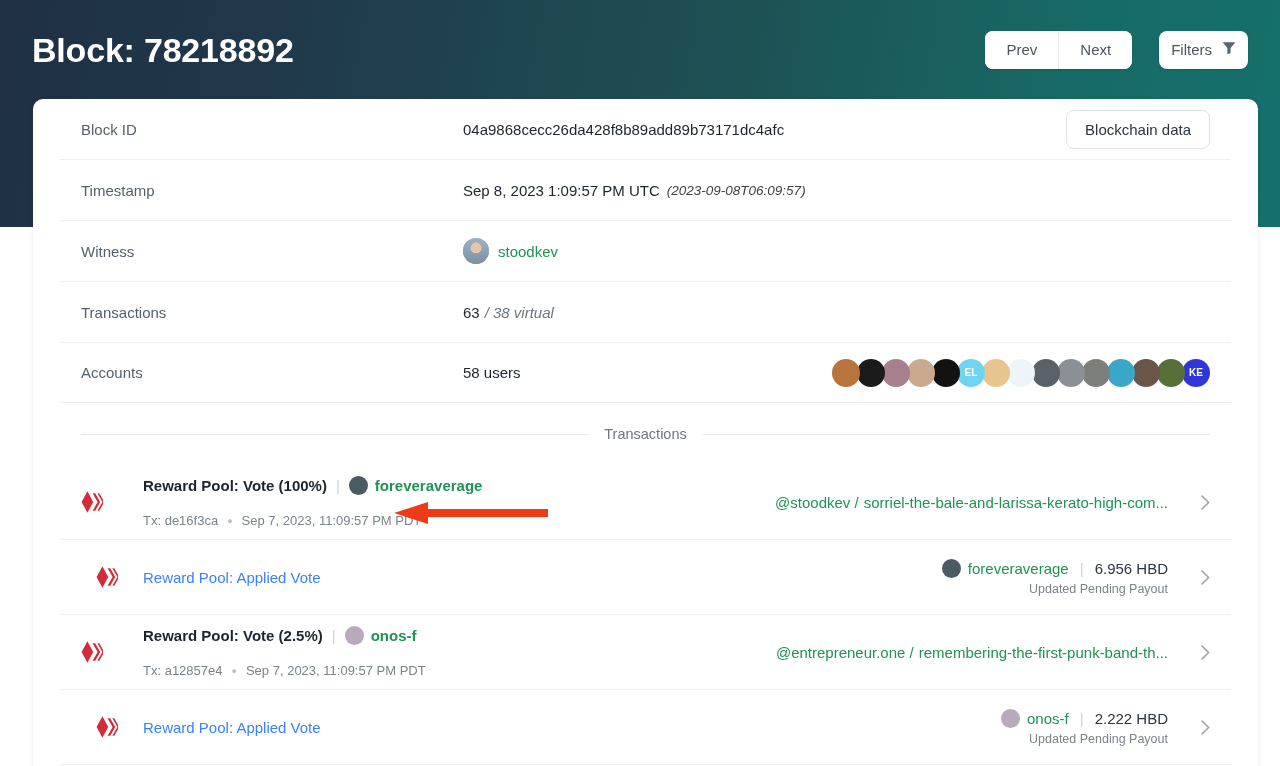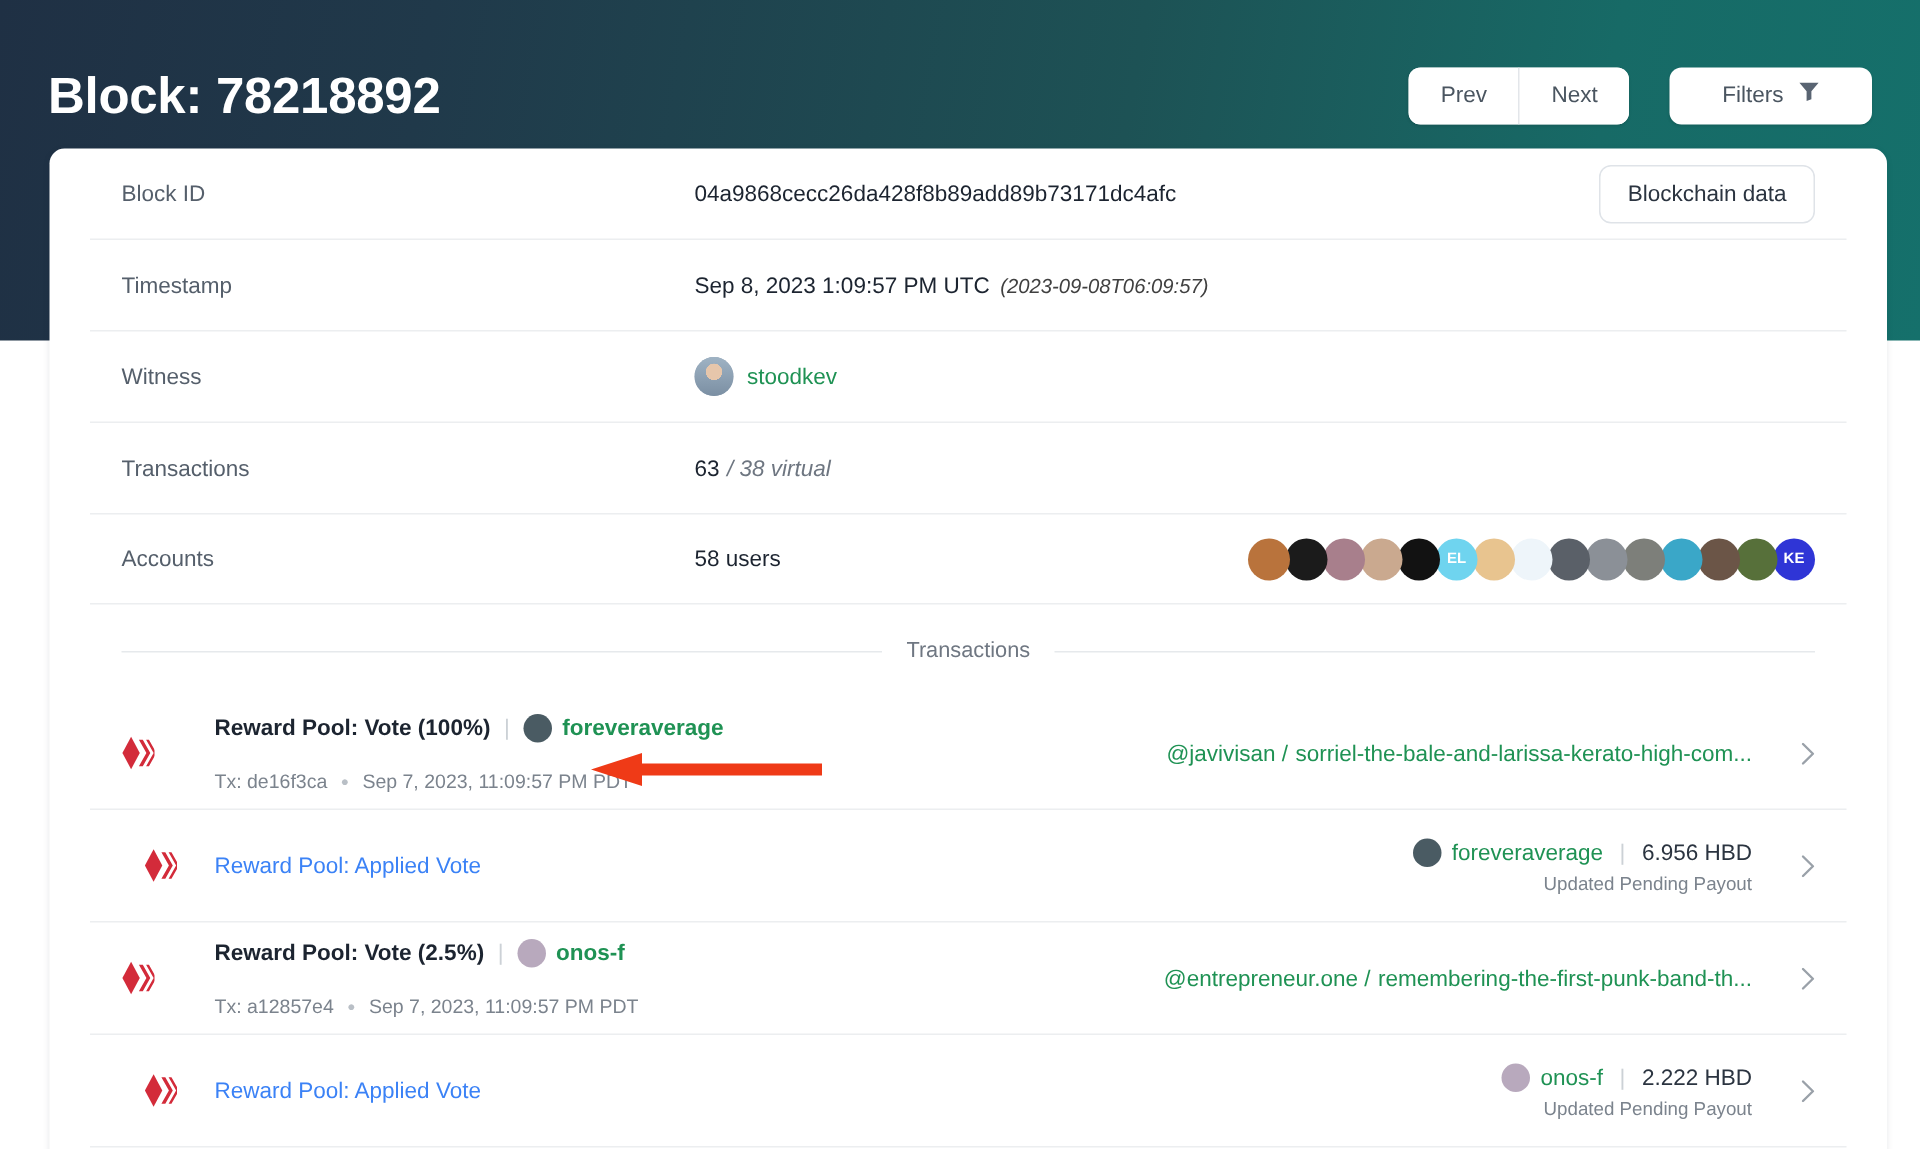--- a/index.html
+++ b/index.html
@@ -19,21 +19,21 @@
     left: 0; top: 0;
     width: 1280px;
     height: 227px;
     background: linear-gradient(100deg, #1f3044 0%, #20394a 22%, #1d5255 58%, #176a66 82%, #15706b 100%);
     z-index: 0;
   }
 
   
   #page-header {
     position: absolute;
-    left: 0; top: 14px;
+    left: 0; top: 0;
     width: 1280px;
     height: 100px;
     z-index: 3;
     display: flex;
     align-items: center;
     padding: 0 32px;
   }
 
   #page-title {
     font-size: 34px;
@@ -69,21 +69,21 @@
   }
   .btn-group .seg + .seg { border-left: 1px solid #e3e6ea; }
 
   #filters-button {
     display: flex;
     align-items: center;
     gap: 10px;
     background: #ffffff;
     border: none;
     border-radius: 8px;
-    padding: 9px 35px;
+    padding: 9px 12px;
     font-size: 15px;
     color: #4a5560;
     cursor: pointer;
     font-family: "Liberation Sans", sans-serif;
     box-shadow: 0 1px 2px rgba(0,0,0,0.12);
     line-height: 20px;
   }
 
   
   #detail-card {
@@ -437,21 +437,21 @@
             <a class="link-green">foreveraverage</a>
           </div>
           <div class="tx-sub">
             <span>Tx: de16f3ca</span>
             <span class="dot">●</span>
             <span>Sep 7, 2023, 11:09:57 PM PDT</span>
           </div>
         </div>
         <div class="tx-right">
           <div class="tx-permlink">
-            <span class="auth">@javivisan /</span>
+            <span class="auth">@stoodkev /</span>
             <span class="slug">sorriel-the-bale-and-larissa-kerato-high-com...</span>
           </div>
         </div>
         <div class="chevron">
           <svg width="9" height="15" viewBox="0 0 9 15">
             <path d="M1 1 L7.6 7.5 L1 14" stroke="#9aa1a9" stroke-width="1.6" fill="none" stroke-linecap="round" stroke-linejoin="round"></path>
           </svg>
         </div>
       </div>
       <div class="tx-row indented">

